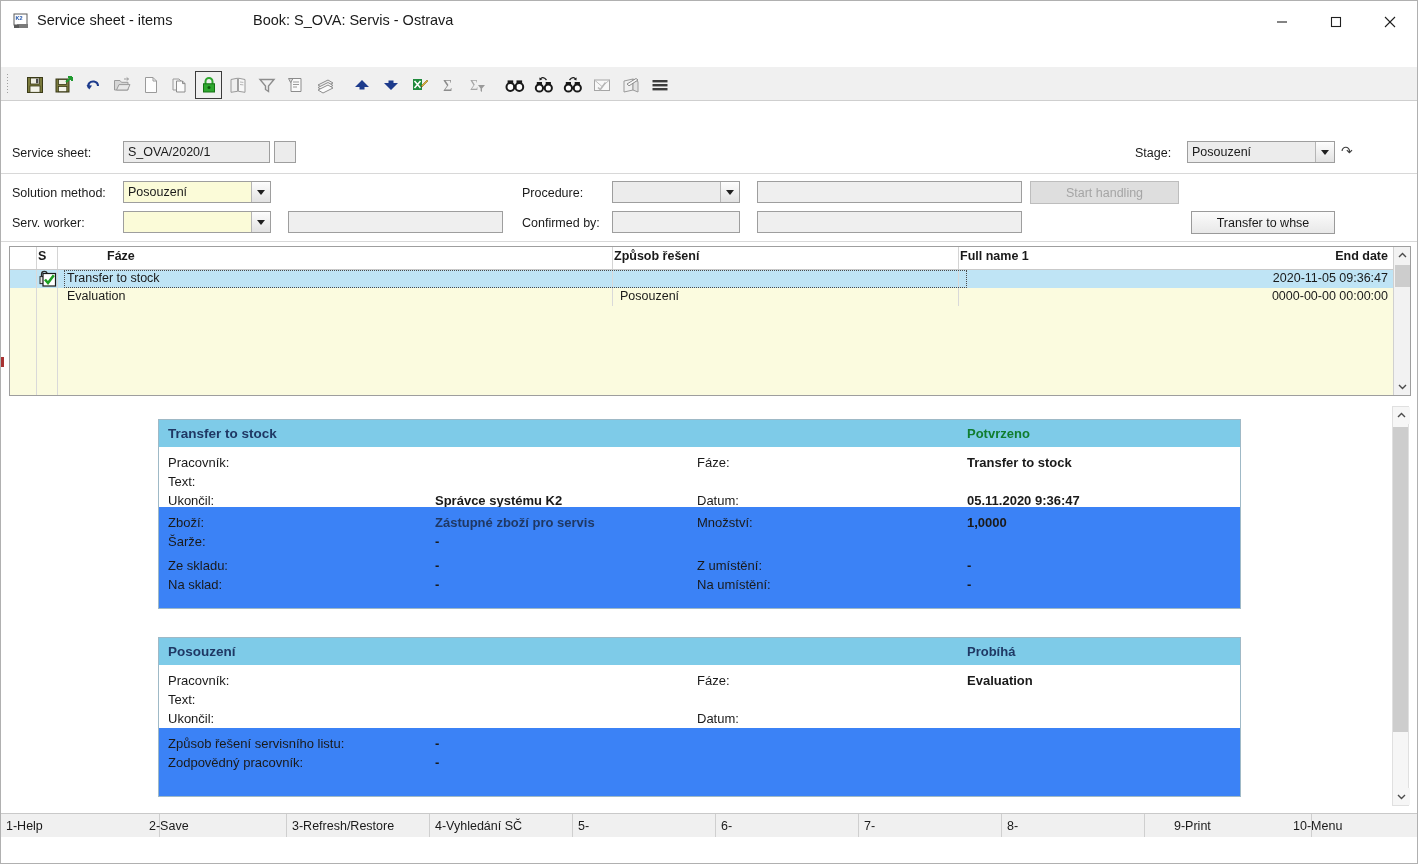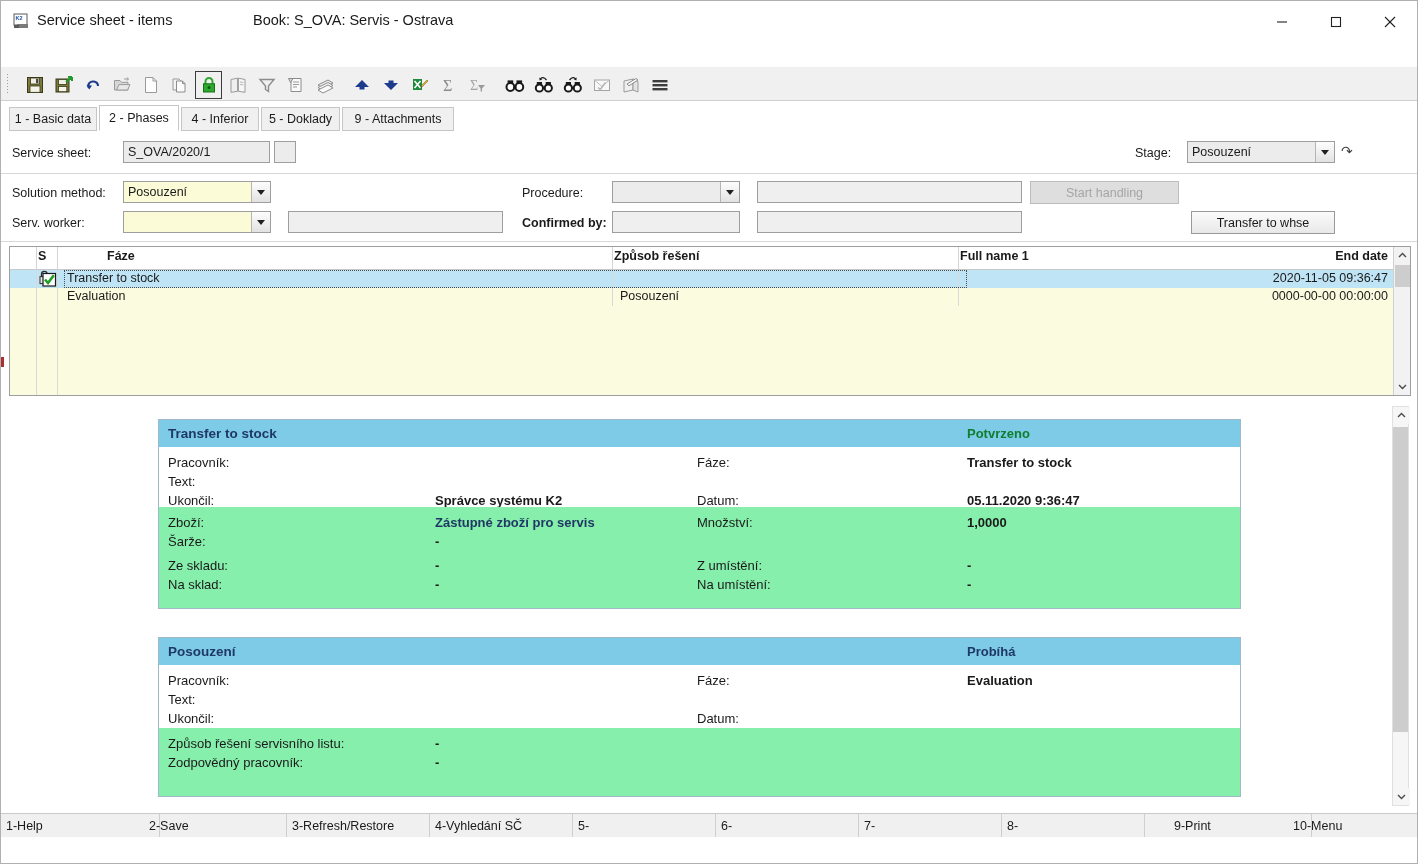--- a/index.html
+++ b/index.html
@@ -391,21 +391,21 @@
     position: absolute;
     left: 808px;
     font-size: 13px;
     font-weight: bold;
     white-space: nowrap;
   }
   .pbody {
     position: relative;
     background: #ffffff;
   }
-  .pbody.alt { background: #86efac; padding-left: 44px; }
+  .pbody.alt { background: #3b82f6; padding-left: 44px; }
   .prow-lbl {
     position: absolute;
     font-size: 13px;
     color: #1a1a1a;
     white-space: nowrap;
   }
   .prow-val {
     position: absolute;
     font-size: 13px;
     font-weight: bold;
@@ -710,27 +710,20 @@
         <svg width="18" height="18" viewBox="0 0 18 18">
           <rect x="1.5" y="4" width="15" height="2.4" fill="#3c3c3c"></rect>
           <rect x="1.5" y="8" width="15" height="2.4" fill="#3c3c3c"></rect>
           <rect x="1.5" y="12" width="15" height="2.4" fill="#3c3c3c"></rect>
         </svg>
       </div>
 
     </div>
   </div>
 
-  <div class="tabstrip">
-    <div class="tab" style="left:8px;width:88px;">1 - Basic data</div>
-    <div class="tab active" style="left:98px;width:80px;">2 - Phases</div>
-    <div class="tab" style="left:180px;width:78px;">4 - Inferior</div>
-    <div class="tab" style="left:260px;width:79px;">5 - Doklady</div>
-    <div class="tab" style="left:341px;width:112px;">9 - Attachments</div>
-  </div>
 
   <div class="hdr">
     <span class="lbl" style="left:11px; top:15px;">Service sheet:</span>
     <div class="fld" style="left:122px; top:10px; width:147px;">S_OVA/2020/1</div>
     <div class="smallbox" style="left:273px; top:10px;"></div>
 
     <span class="lbl" style="left:1134px; top:15px;">Stage:</span>
     <div class="combo grey" style="left:1186px; top:10px; width:148px;">
       <span class="cval">Posouzení</span>
       <span class="arrowbox">
@@ -761,21 +754,21 @@
     <span class="lbl" style="left:521px; top:55px;">Procedure:</span>
     <div class="combo grey" style="left:611px; top:50px; width:128px;">
       <span class="cval"></span>
       <span class="arrowbox">
           <i></i>
         </span>
     </div>
     <div class="fld grey" style="left:756px; top:50px; width:265px;"></div>
     <div class="btn disabled" style="left:1029px; top:50px; width:149px; height:23px;">Start handling</div>
 
-    <span class="lbl" style="left:521px; top:85px;font-weight:bold;">Confirmed by:</span>
+    <span class="lbl" style="left:521px; top:85px;">Confirmed by:</span>
     <div class="fld grey" style="left:611px; top:80px; width:128px;"></div>
     <div class="fld grey" style="left:756px; top:80px; width:265px;"></div>
     <div class="btn" style="left:1190px; top:80px; width:144px; height:23px;">Transfer to whse</div>
 
     <div class="hdr-sep" style="top:110px;"></div>
   </div>
 
   <div class="gridwrap">
 
     <div class="gridhead">

